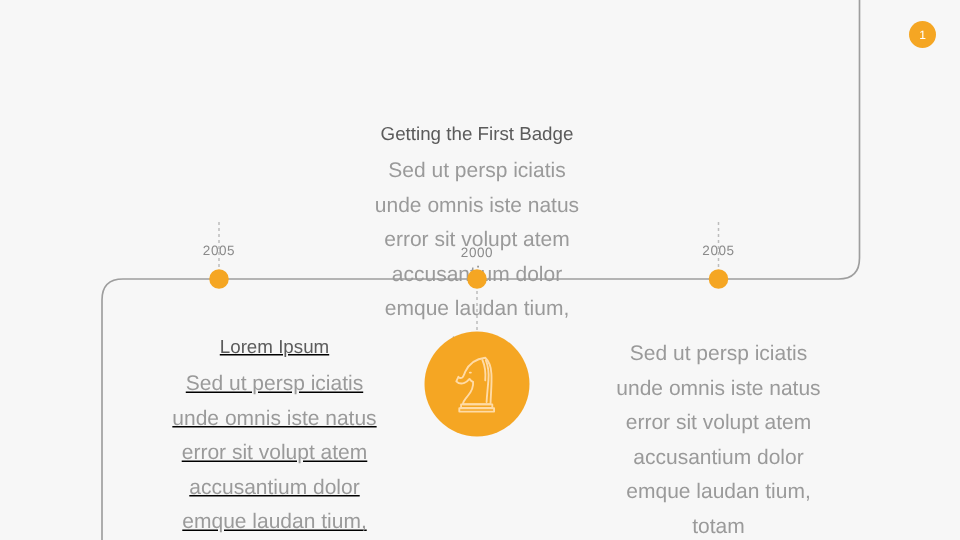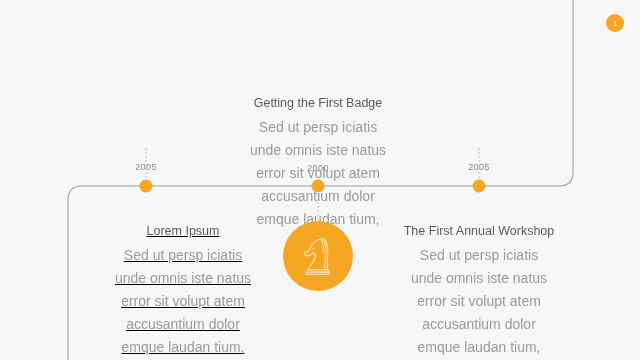--- a/index.html
+++ b/index.html
@@ -91,21 +91,21 @@
 
     <path d="M 68 360 L 68 200 Q 68 186 82 186 L 559 186 Q 573 186 573 172 L 573 0" fill="none" stroke="#9e9e9e" stroke-width="1.1"></path>
 
     <line x1="146" y1="148" x2="146" y2="186" stroke="#bdbdbd" stroke-width="1" stroke-dasharray="2 2"></line>
 
     <line x1="318" y1="186" x2="318" y2="222" stroke="#bdbdbd" stroke-width="1" stroke-dasharray="2 2"></line>
 
     <line x1="479" y1="148" x2="479" y2="186" stroke="#bdbdbd" stroke-width="1" stroke-dasharray="2 2"></line>
   </svg>
 
-  <div class="block" style="left:318px; top:96px;">
+  <div class="block" style="left:318px; top:82px;">
     <div class="title">Getting the First Badge</div>
     <div class="body">Sed ut persp iciatis unde omnis iste natus error sit volupt atem accusantium dolor emque laudan tium, totam</div>
   </div>
 
   <div class="node-dot" style="left:146px; top:186px;"></div>
   <div class="year" style="left:146px; top:162px;">2005</div>
   <div class="block" style="left:183px; top:224px;text-decoration:underline;">
     <div class="title">Lorem Ipsum</div>
     <div class="body">Sed ut persp iciatis unde omnis iste natus error sit volupt atem accusantium dolor emque laudan tium, totam</div>
   </div>
@@ -137,19 +137,18 @@
 
         <path d="M6.4 34.6 L27.2 34.6 L27.2 37.0 L6.4 37.0 Z"></path>
         <path d="M5.2 37.2 L28.4 37.2 L28.4 39.4 L5.2 39.4 Z"></path>
       </g>
     </svg>
   </div>
 
   <div class="node-dot" style="left:479px; top:186px;"></div>
   <div class="year" style="left:479px; top:162px;">2005</div>
   <div class="block" style="left:479px; top:224px;">
-    <div class="title">The First Annual Workshop</div>
     <div class="body">Sed ut persp iciatis unde omnis iste natus error sit volupt atem accusantium dolor emque laudan tium, totam</div>
   </div>
 
   <div class="page-badge" style="left:606px; top:14px;">1</div>
 
 </div>
 
 </body></html>

